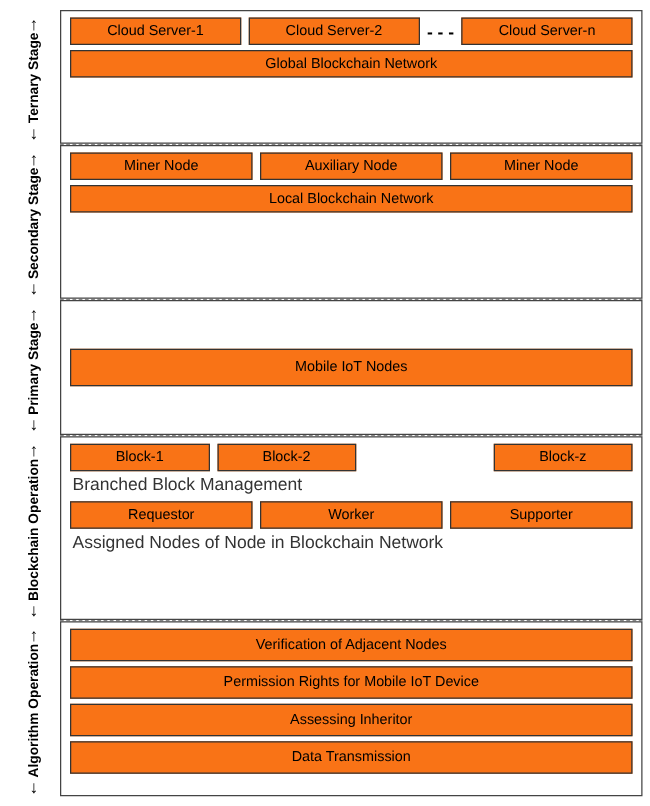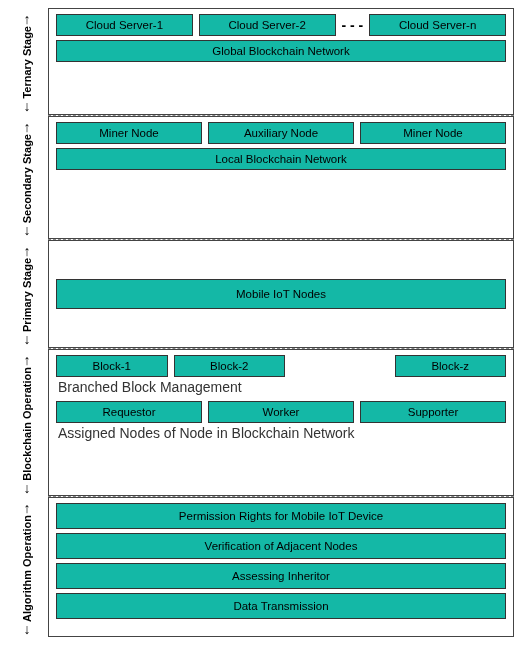--- a/index.html
+++ b/index.html
@@ -6,21 +6,21 @@
     body {
       width: 520px;
       height: 645px;
       background: #fff;
       font-family: Arial, sans-serif;
       font-size: 12px;
       overflow: hidden;
     }
     .box {
       border: 1.5px solid #333;
-      background: #14b8a6;
+      background: #f97316;
       text-align: center;
       padding: 4px 6px;
       font-size: 11.5px;
       font-weight: normal;
     }
     .box-row {
       display: flex;
       flex-direction: row;
       gap: 6px;
       align-items: center;
@@ -208,20 +208,20 @@
 
   <div class="stage-row" style="flex:1;min-height:140px;">
     <div class="stage-left">
       <div style="display:flex;flex-direction:column;align-items:center;height:100%;justify-content:space-between;padding:4px 0;">
         <div class="v-arrow">↑</div>
         <div class="stage-left-text">Algorithm Operation</div>
         <div class="v-arrow">↓</div>
       </div>
     </div>
     <div class="stage-border">
+      <div class="box full-box" style="text-align:center;padding:6px;">Verification of Adjacent Nodes</div>
       <div class="box full-box" style="text-align:center;padding:6px;">Permission Rights for Mobile IoT Device</div>
-      <div class="box full-box" style="text-align:center;padding:6px;">Verification of Adjacent Nodes</div>
       <div class="box full-box" style="text-align:center;padding:6px;">Assessing Inheritor</div>
       <div class="box full-box" style="text-align:center;padding:6px;">Data Transmission</div>
     </div>
   </div>
 
 </div>
 
 </body></html>

